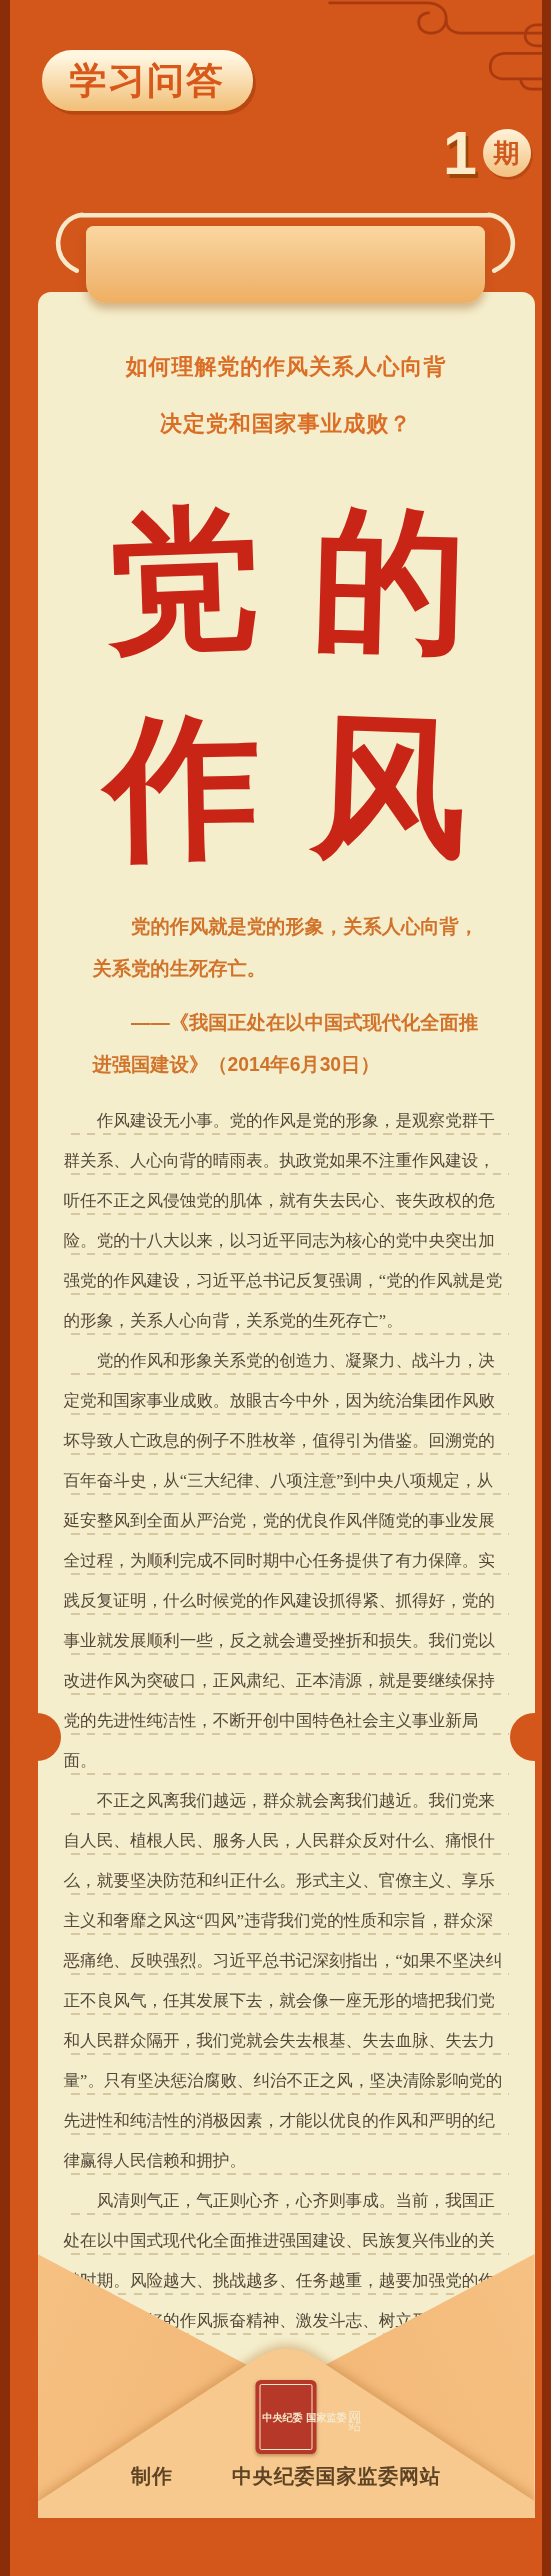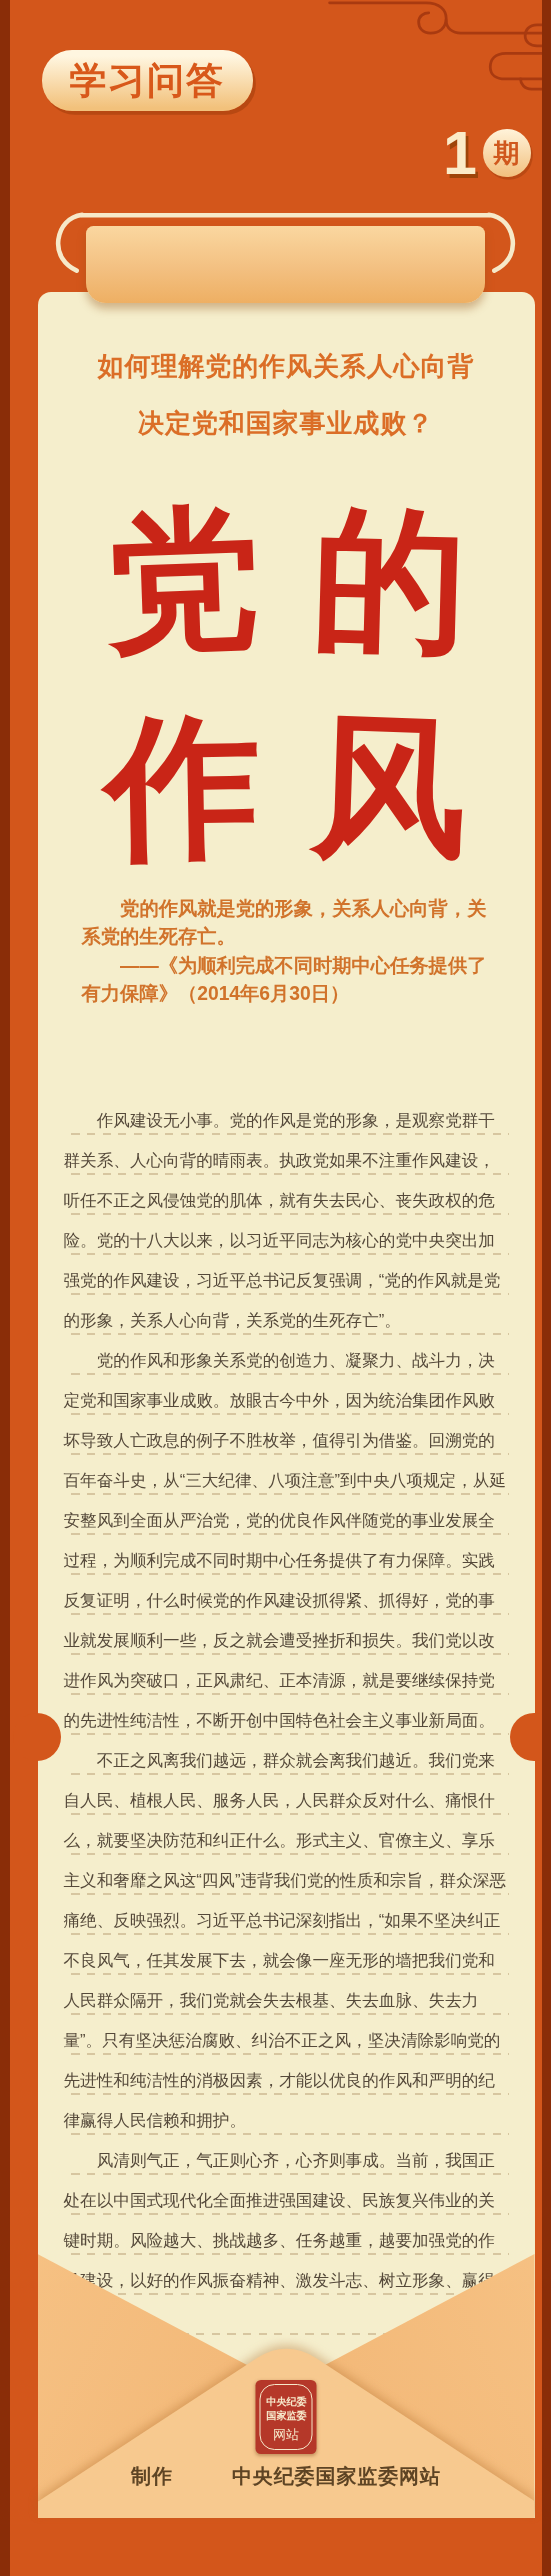--- a/index.html
+++ b/index.html
@@ -39,44 +39,44 @@
     border-radius:7.4px 7.4px 20px 20px;
     background:linear-gradient(180deg,#FAD7A0 0%,#F3C081 55%,#EEAF63 100%);
     box-shadow:0 5.5px 8.3px rgba(150,85,25,.38);
   }
   
   .card{
     position:absolute;left:28px;top:292px;width:497px;height:2226px;z-index:2;
     background:#F5EECC;border-radius:13px 13px 0 0;
   }
   .question{position:absolute;top:46px;left:0;right:0;text-align:center;}
-  .question div{font-size:26px;font-weight:bold;color:#DB6E27;line-height:57px;letter-spacing:0.9px;}
+  .question div{font-size:22px;font-weight:bold;color:#DB6E27;line-height:57px;letter-spacing:0.9px;}
   .calligraphy{
     position:absolute;top:184px;left:41px;right:41px;height:414px;
     display:grid;grid-template-columns:1fr 1fr;grid-template-rows:1fr 1fr;
   }
   .calligraphy span{
     display:flex;align-items:center;justify-content:center;
     font-family:"DejaVu Serif","Liberation Serif",serif;
     font-size:155px;font-weight:bold;color:#C92517;line-height:1;
   }
   .cg0{transform:rotate(-2deg);}
   .cg1{transform:rotate(1.5deg);}
   .cg2{transform:rotate(-1deg);}
   .cg3{transform:rotate(2deg);}
   .quote{position:absolute;top:602px;left:43px;right:43px;}
-  .quote p{margin:1px;text-indent:2em;font-size:19.3px;font-weight:bold;line-height:28px;color:#D1732B;}
+  .quote p{margin:12px;text-indent:2em;font-size:19.3px;font-weight:bold;line-height:42px;color:#D1732B;}
   .article{
     position:absolute;top:809px;left:26px;right:26px;bottom:0;
     font-size:16.6px;line-height:40px;color:#55493A;letter-spacing:0;
     background-image:
       repeating-linear-gradient(90deg,#F5EECC 0 7.4px,rgba(245,238,204,0) 7.4px 15.6px),
       repeating-linear-gradient(180deg,rgba(0,0,0,0) 0 32px,#D7C6A0 32px 34px,rgba(0,0,0,0) 34px 40px);
   }
-  .article p{margin:0;text-indent:2em;}
+  .article p{margin:0;text-indent:2em;font-family:Liberation Serif, serif;}
   
   .notch{position:absolute;width:48px;height:48px;border-radius:50%;background:#D3561B;z-index:4;top:1713px;}
   .notch.l{left:3.7px;}
   .notch.r{left:500px;}
   
   .envelope{position:absolute;left:28px;top:2218px;width:497px;height:300px;z-index:5;}
   .flap{position:absolute;inset:0;}
   .flap.left{
     background:linear-gradient(115deg,#F6C183,#EFAF6C);
     clip-path:polygon(0 12%,49% 55%,0 100%);
@@ -86,22 +86,22 @@
     clip-path:polygon(100% 12%,100% 100%,51% 55%);
   }
   .flap-bottom{position:absolute;inset:0;filter:drop-shadow(0 -3.7px 4.6px rgba(170,100,35,.35));}
   .seal{
     position:absolute;left:50%;top:162px;transform:translateX(-50%);
     width:61px;height:74px;background:#B53829;border-radius:5.5px;
     padding:3.7px;box-sizing:border-box;z-index:6;
     box-shadow:0 1.8px 3.7px rgba(120,60,20,.4);
   }
   .seal-inner{
-    width:100%;height:100%;box-sizing:border-box;border:1.8px solid #F6E8CA;border-radius:15px;
-    display:flex;flex-direction:column;align-items:center;justify-content:center;
+    width:100%;height:100%;box-sizing:border-box;border:1.8px solid #F6E8CA;border-radius:2px;
+    display:flex;flex-direction:row;align-items:center;justify-content:space-between;
   }
   .seal-line{font-size:11px;font-weight:bold;color:#F6E8CA;line-height:14px;white-space:nowrap;transform:scale(.92);}
   .seal-site{font-size:13px;color:#F6E8CA;margin-top:8px;line-height:9.2px;}
   .credit{
     position:absolute;left:0;right:0;top:245px;z-index:6;
     display:flex;justify-content:center;gap:59px;
     font-size:20px;font-weight:bold;color:#5E4424;letter-spacing:0.9px;
   }
 </style>
 </head>
@@ -150,21 +150,21 @@
 
     <div class="calligraphy">
       <span class="cg0">党</span>
       <span class="cg1">的</span>
       <span class="cg2">作</span>
       <span class="cg3">风</span>
     </div>
 
     <div class="quote">
       <p>党的作风就是党的形象，关系人心向背，关系党的生死存亡。</p>
-      <p>——《为顺利完成不同时期中心任务提供了有力保障》（2014年6月30日）</p>
+      <p>——《我国正处在以中国式现代化全面推进强国建设》（2014年6月30日）</p>
     </div>
 
     <div class="article">
       <p>作风建设无小事。党的作风是党的形象，是观察党群干群关系、人心向背的晴雨表。执政党如果不注重作风建设，听任不正之风侵蚀党的肌体，就有失去民心、丧失政权的危险。党的十八大以来，以习近平同志为核心的党中央突出加强党的作风建设，习近平总书记反复强调，“党的作风就是党的形象，关系人心向背，关系党的生死存亡”。</p>
       <p>党的作风和形象关系党的创造力、凝聚力、战斗力，决定党和国家事业成败。放眼古今中外，因为统治集团作风败坏导致人亡政息的例子不胜枚举，值得引为借鉴。回溯党的百年奋斗史，从“三大纪律、八项注意”到中央八项规定，从延安整风到全面从严治党，党的优良作风伴随党的事业发展全过程，为顺利完成不同时期中心任务提供了有力保障。实践反复证明，什么时候党的作风建设抓得紧、抓得好，党的事业就发展顺利一些，反之就会遭受挫折和损失。我们党以改进作风为突破口，正风肃纪、正本清源，就是要继续保持党的先进性纯洁性，不断开创中国特色社会主义事业新局面。</p>
       <p>不正之风离我们越远，群众就会离我们越近。我们党来自人民、植根人民、服务人民，人民群众反对什么、痛恨什么，就要坚决防范和纠正什么。形式主义、官僚主义、享乐主义和奢靡之风这“四风”违背我们党的性质和宗旨，群众深恶痛绝、反映强烈。习近平总书记深刻指出，“如果不坚决纠正不良风气，任其发展下去，就会像一座无形的墙把我们党和人民群众隔开，我们党就会失去根基、失去血脉、失去力量”。只有坚决惩治腐败、纠治不正之风，坚决清除影响党的先进性和纯洁性的消极因素，才能以优良的作风和严明的纪律赢得人民信赖和拥护。</p>
       <p>风清则气正，气正则心齐，心齐则事成。当前，我国正处在以中国式现代化全面推进强国建设、民族复兴伟业的关键时期。风险越大、挑战越多、任务越重，越要加强党的作风建设，以好的作风振奋精神、激发斗志、树立形象、赢得民心。</p>
     </div>
   </div>
 

